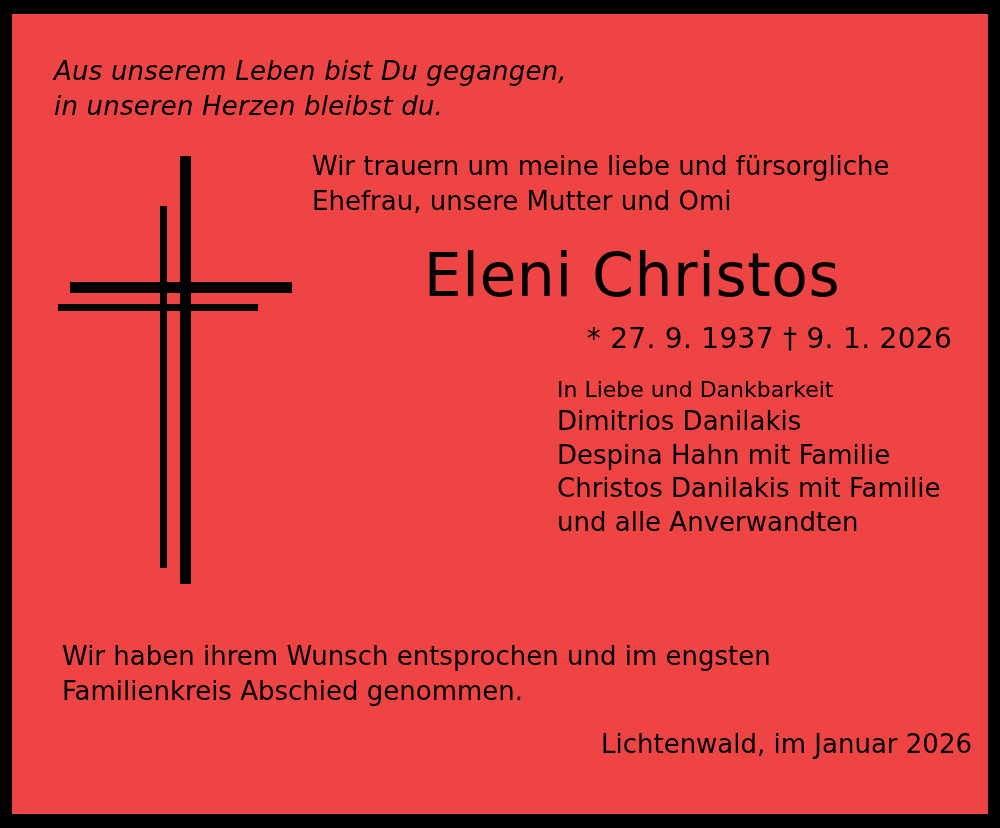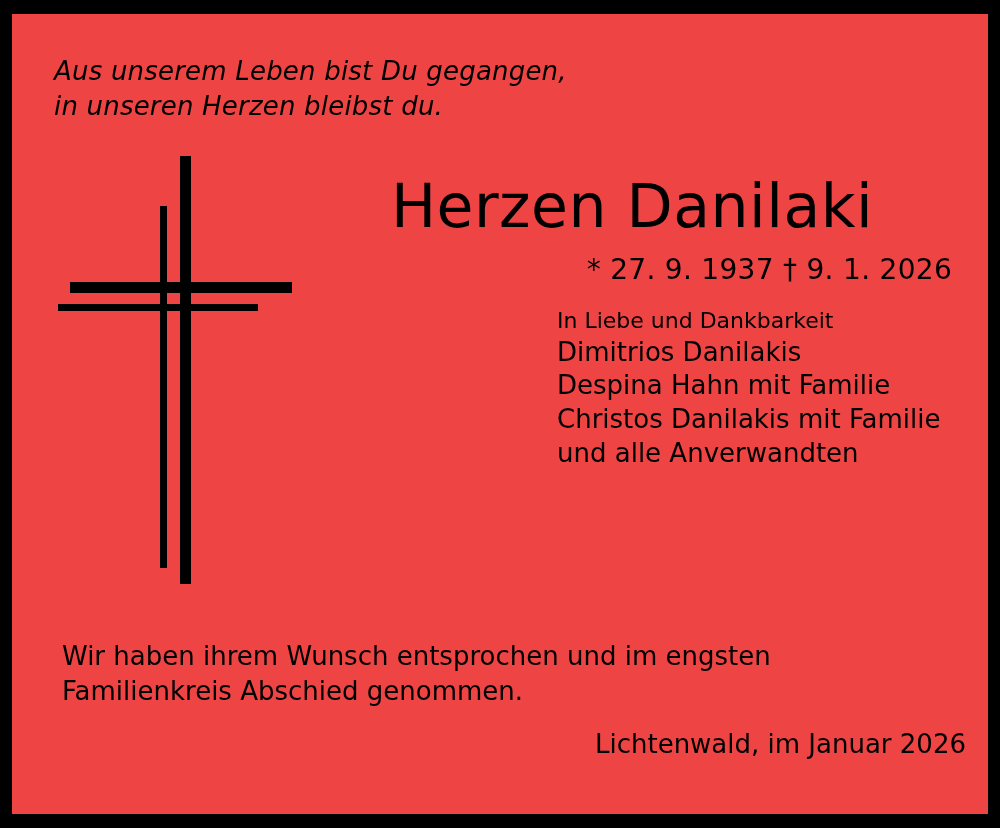--- a/index.html
+++ b/index.html
@@ -131,21 +131,21 @@
     position: absolute;
     left: 50px;
     top: 625px;
     width: 900px;
     font-size: 26px;
     line-height: 1.33;
     white-space: pre-line;
   }
   .place-date {
     position: absolute;
-    right: 22px;
+    right: 16px;
     top: 715px;
     font-size: 26px;
     text-align: right;
   }
 </style>
 </head>
 <body>
 
 <div class="obituary">
   <div class="inner">
@@ -154,22 +154,24 @@
 in unseren Herzen bleibst du.</div>
 
     <div class="cross-wrap">
       <div class="cross-h-thin"></div>
       <div class="cross-v-thin"></div>
       <div class="cross-h-main"></div>
       <div class="cross-v-main"></div>
     </div>
 
     <div class="main-col">
+      <div class="mourn-line">Wir trauern um meine liebe und fürsorgliche
+Ehefrau, unsere Mutter und Omi</div>
 
-      <div class="name">Herzen Danilaki</div>
+      <div class="name">Eleni Christos</div>
 
       <div class="dates">* 27. 9. 1937  † 9. 1. 2026</div>
 
       <div class="gratitude">In Liebe und Dankbarkeit</div>
 
       <div class="family">Dimitrios Danilakis
 Despina Hahn mit Familie
 Christos Danilakis mit Familie
 und alle Anverwandten</div>
     </div>

